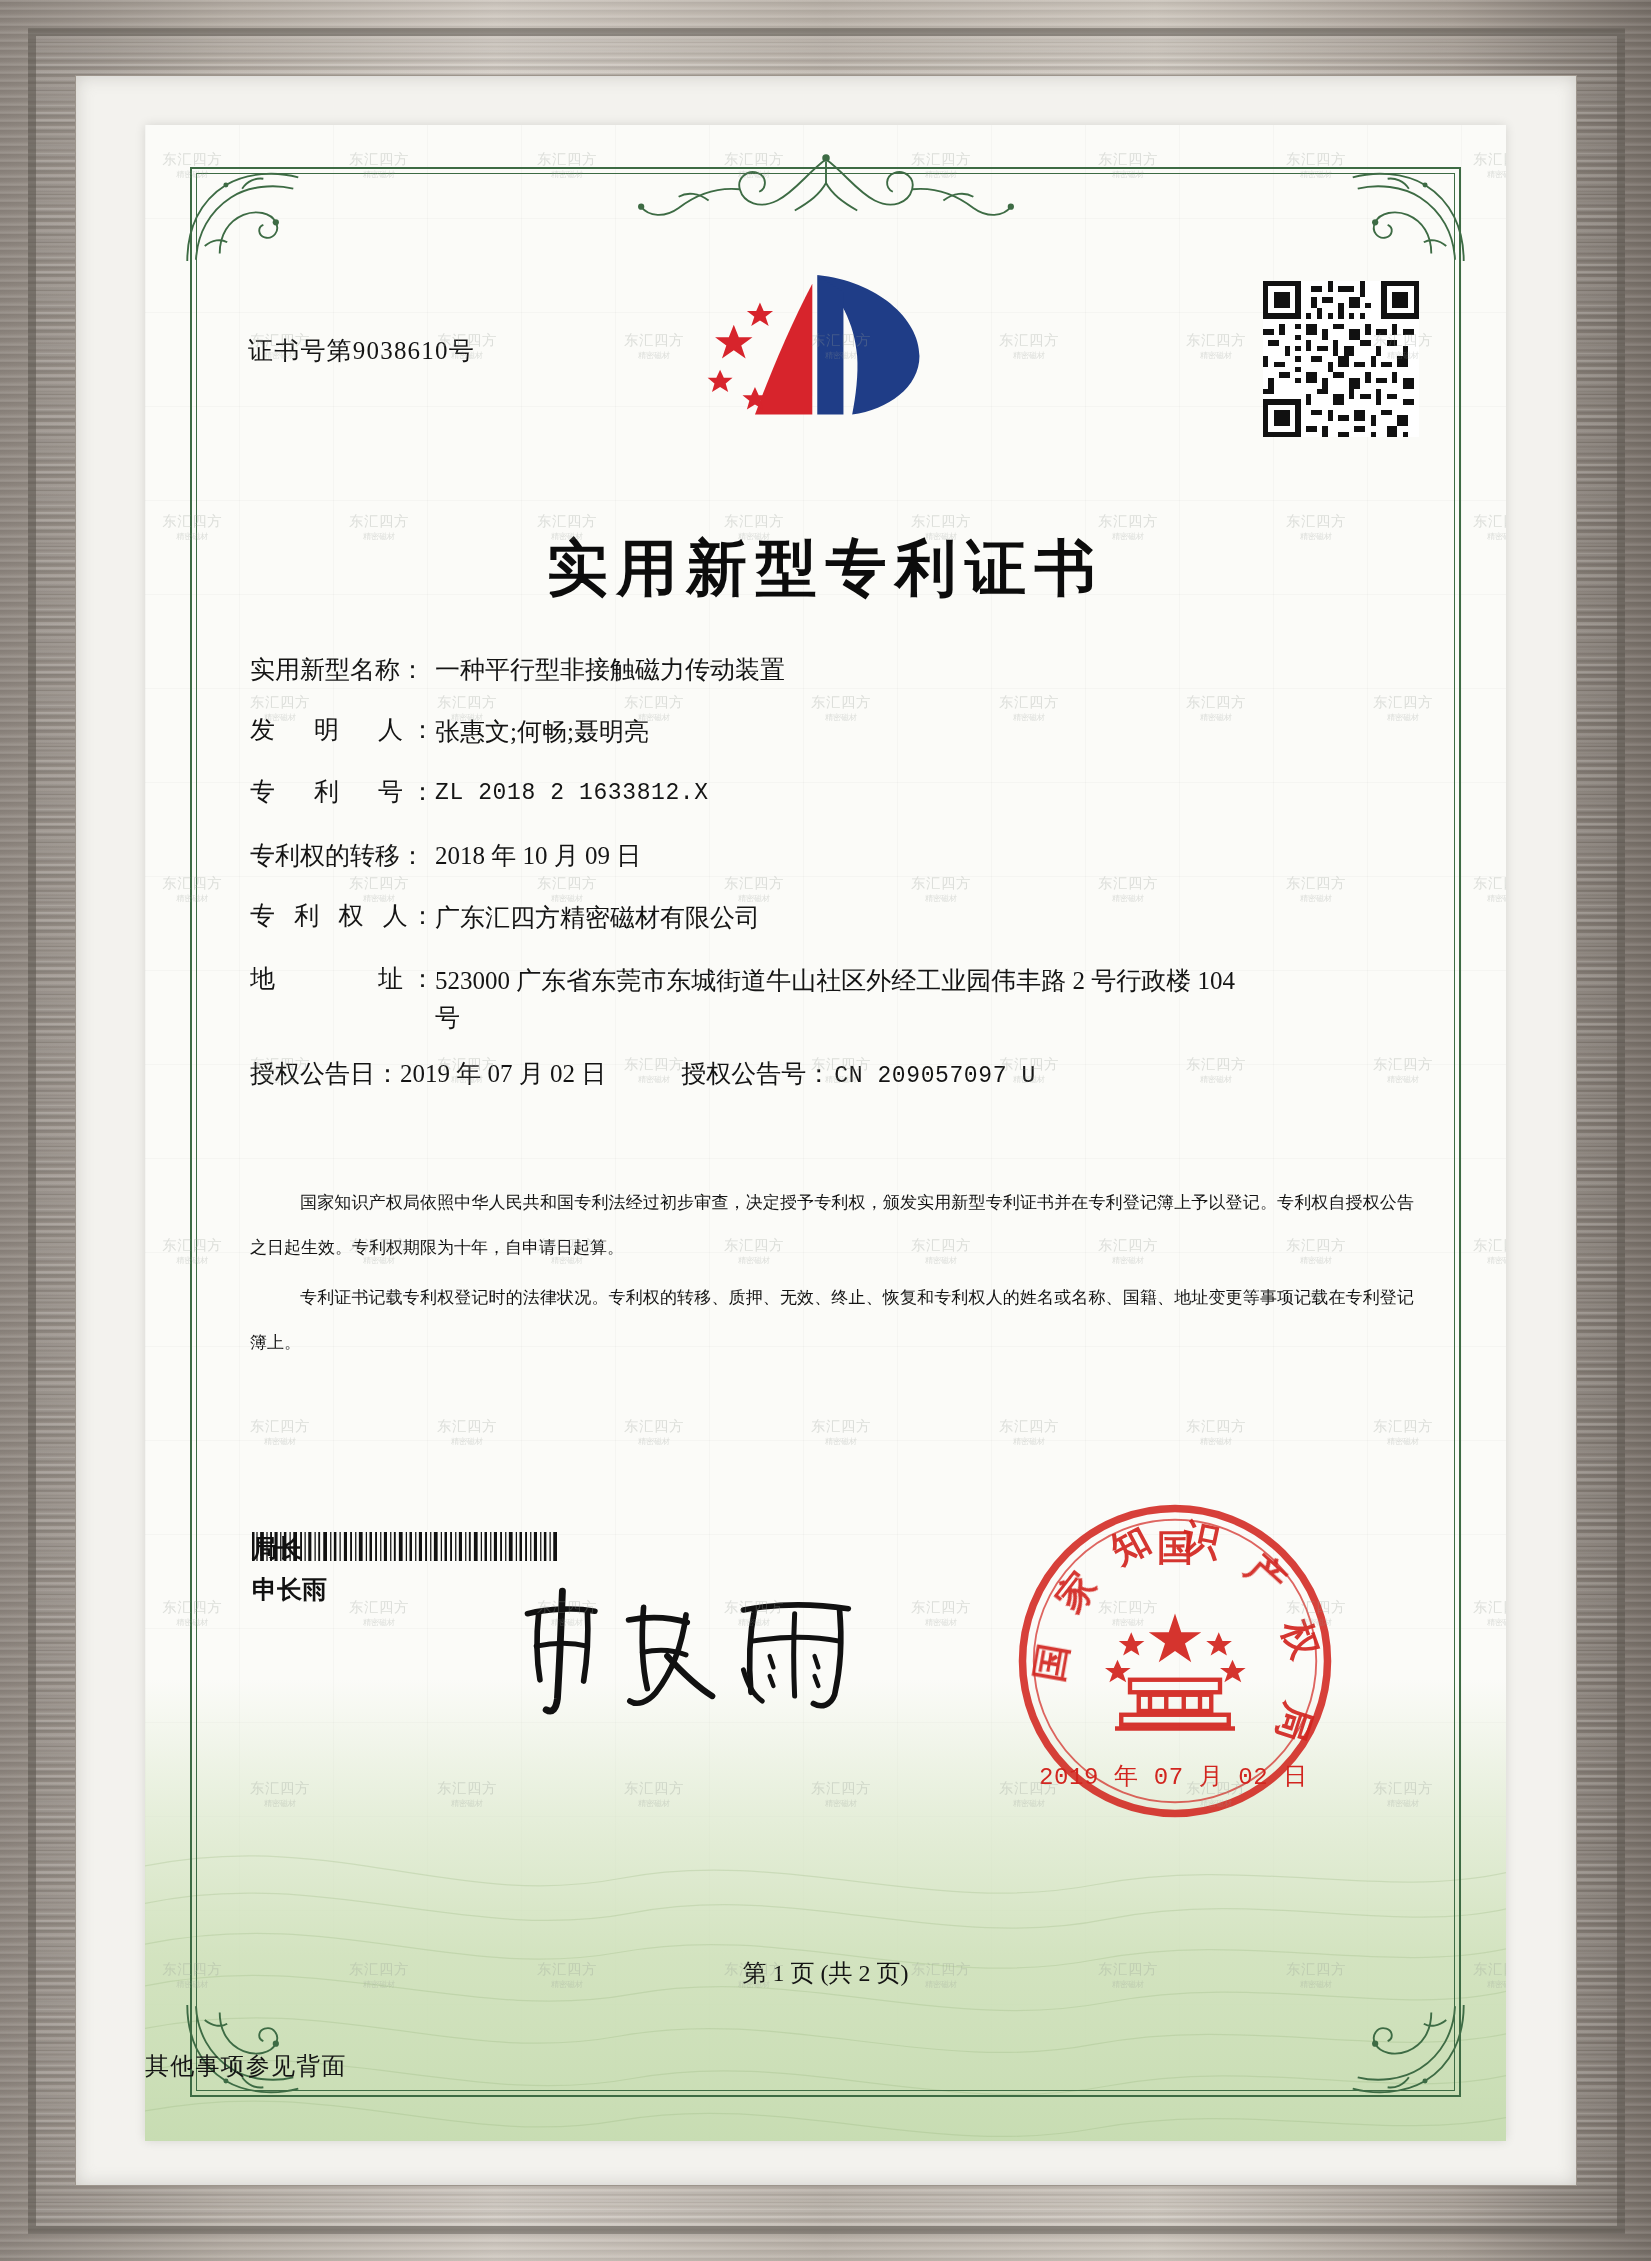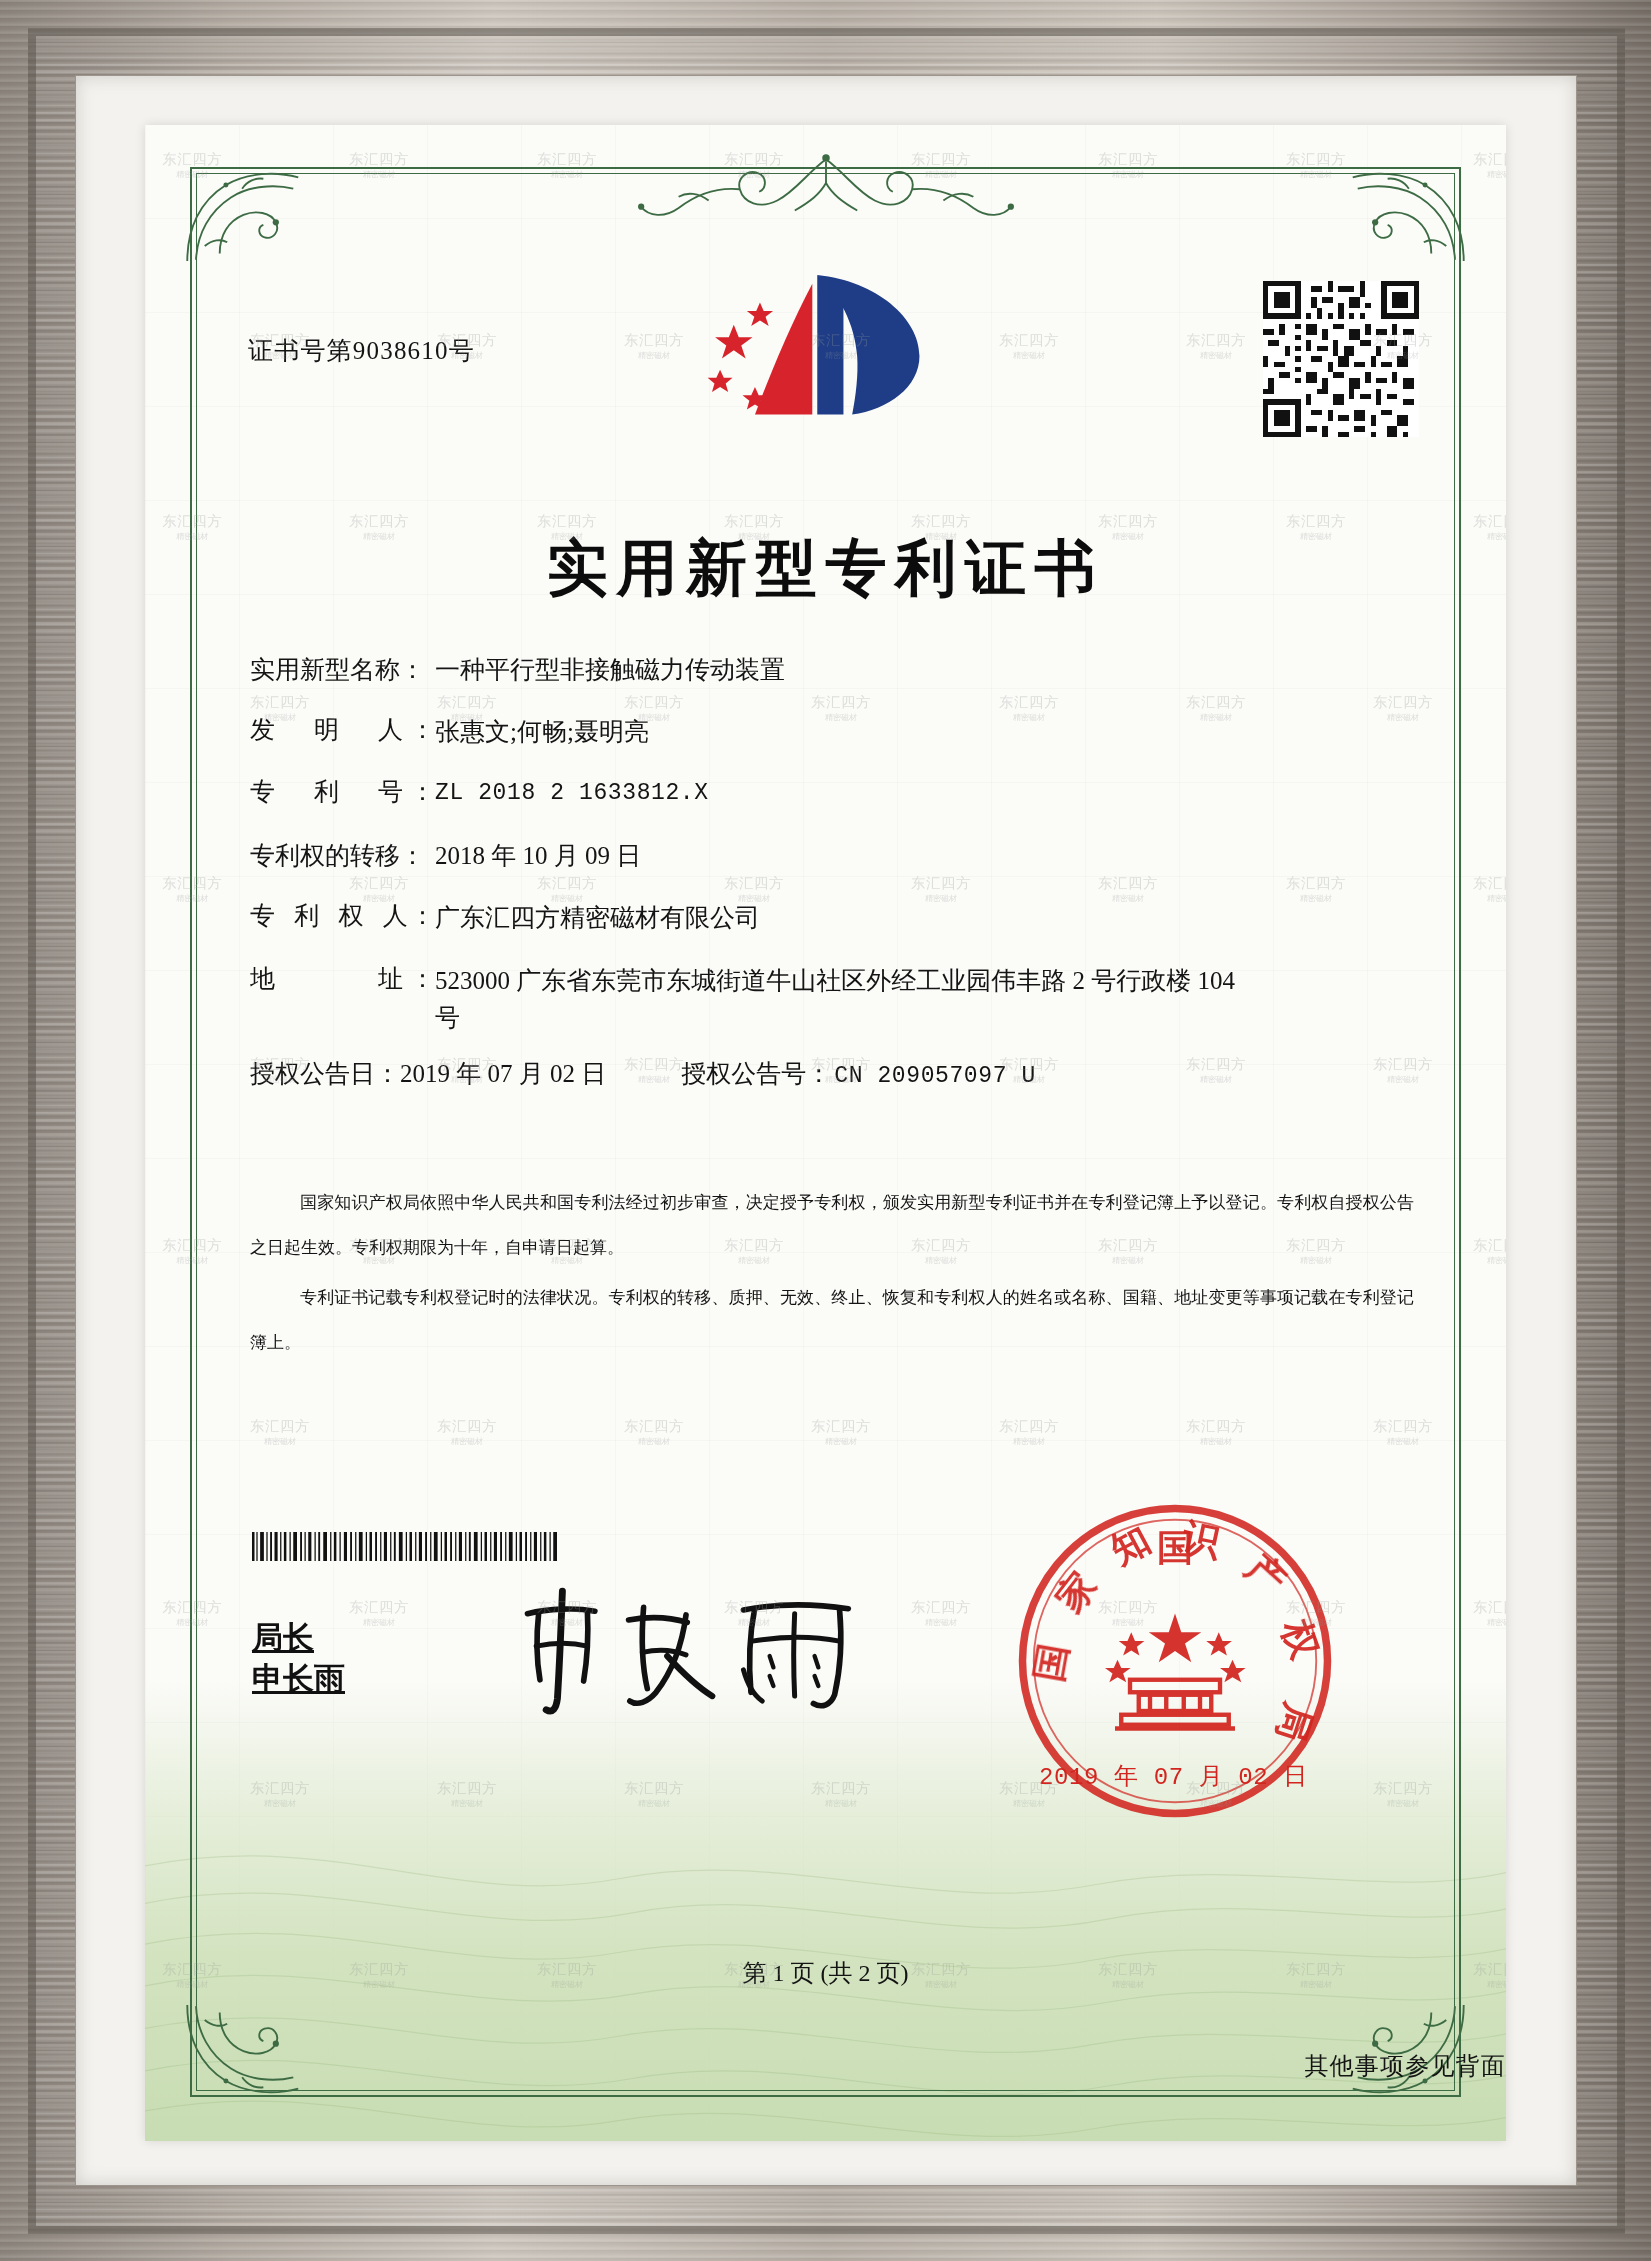--- a/index.html
+++ b/index.html
@@ -251,26 +251,25 @@
     width: 350px;
     height: 29px;
     display: flex;
     align-items: stretch;
     overflow: hidden;
   }
 
   .signature-block {
     position: absolute;
     left: 107px;
-    top: 1492px;
-    font-size: 31px;
+    top: 1403px;
+    font-size: 25px;
     line-height: 41px;
     color: #111;
     font-weight: 600;
-    text-decoration: underline;
   }
   .signature-hand {
     position: absolute;
     left: 350px;
     top: 1451px;
     width: 412px;
     height: 144px;
   }
 
   .seal {
@@ -297,21 +296,21 @@
     left: 0; right: 0;
     top: 1832px;
     text-align: center;
     font-size: 24px;
     color: #141414;
   }
   .footer-note {
     position: absolute;
     left: 0; right: 0;
     top: 1925px;
-    text-align: right;
+    text-align: left;
     font-size: 24px;
     color: #141414;
     letter-spacing: 1.2px;
   }
 
   
   .wm-layer {
     position: absolute;
     left: 0; top: 0;
     width: 100%; height: 100%;

